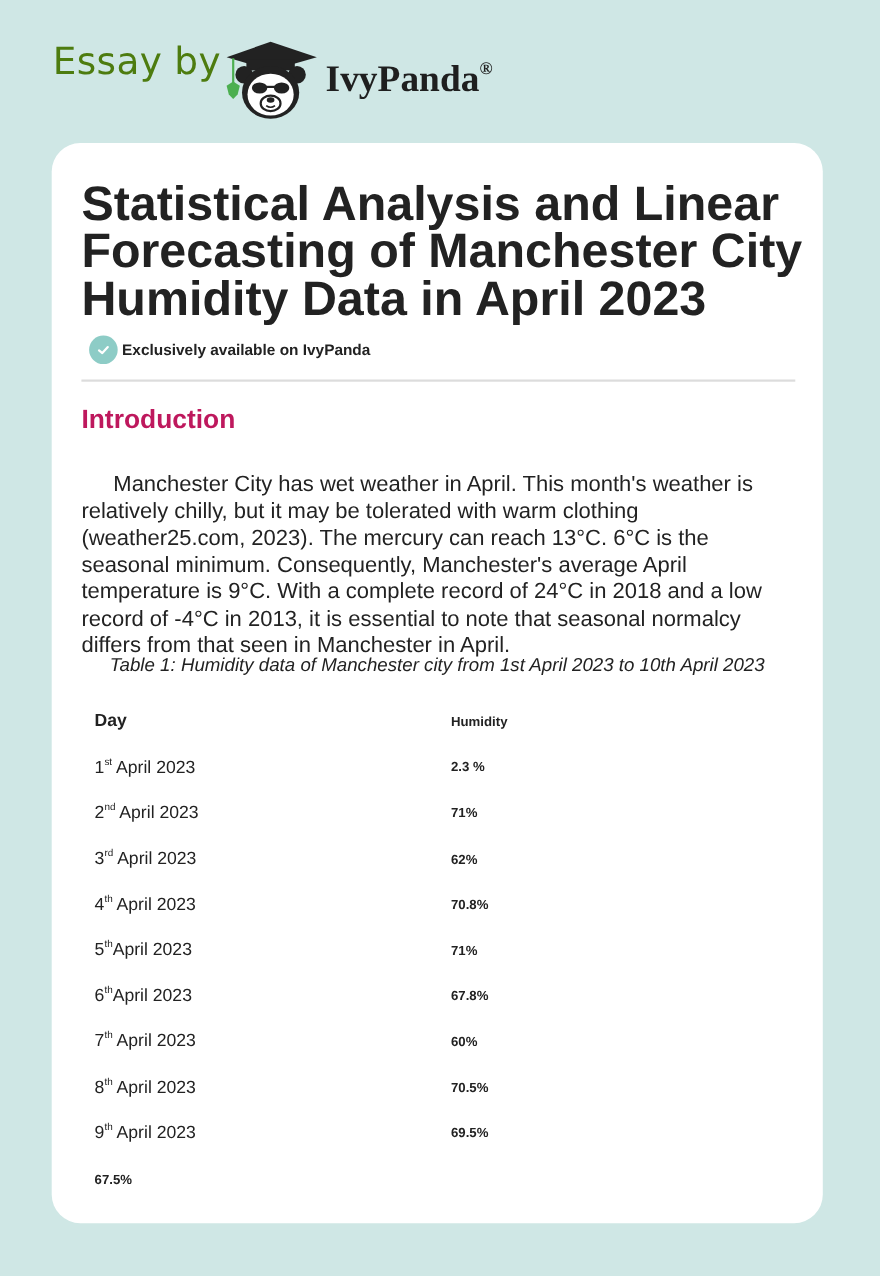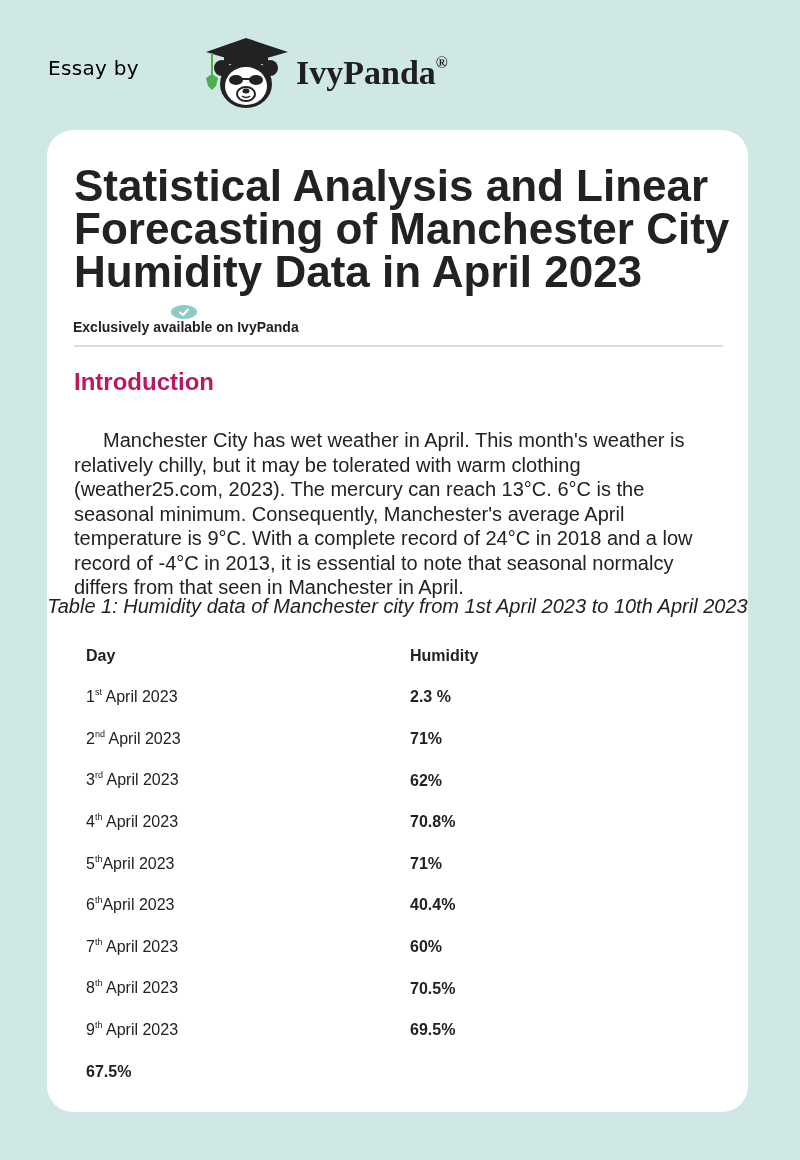--- a/index.html
+++ b/index.html
@@ -8,45 +8,45 @@
     background: #cfe7e5;
     font-family: "Liberation Sans", sans-serif;
     color: #222;
     position: relative;
     overflow: hidden;
   }
   .header {
     position: absolute; left: 0; top: 0; width: 800px; height: 130px;
   }
   .essay-by {
-    position: absolute; left: 48px; top: 56px;
+    position: absolute; left: 48px; top: 36px;
     font-family: "DejaVu Sans", sans-serif;
-    font-size: 20px; color: #000000; letter-spacing: 0.3px;
+    font-size: 34px; color: #4d7c0f; letter-spacing: 0.3px;
   }
   .logo-icon {
     position: absolute; left: 200px; top: 34px; width: 92px; height: 76px;
   }
   .brand {
     position: absolute; left: 296px; top: 54px;
     font-family: "Liberation Serif", serif; font-weight: bold;
     font-size: 34px; color: #1f1f1f;
   }
   .brand sup { font-size: 16px; position: relative; top: -4px; }
 
   .card {
     position: absolute; left: 47px; top: 130px; width: 701px; height: 982px;
     background: #ffffff; border-radius: 26px;
   }
   .title {
     position: absolute; left: 27px; top: 34px; width: 660px;
     font-size: 44px; font-weight: bold; line-height: 43px; color: #222;
   }
   .badge {
-    position: absolute; left: 22px; top: 175px; height: 26px;
-    display: flex; align-items: center; flex-direction: column;
+    position: absolute; left: 34px; top: 175px; height: 26px;
+    display: flex; align-items: center;
   }
   .badge-icon {
     width: 26px; height: 26px; border-radius: 50%; background: #8dccc6;
     display: flex; align-items: center; justify-content: center;
   }
   .badge-text {
     margin-left: 4px; font-size: 14px; font-weight: bold; color: #222;
   }
   .divider {
     position: absolute; left: 27px; top: 215px; width: 649px; height: 2px;
@@ -56,30 +56,30 @@
     position: absolute; left: 27px; top: 238px;
     font-size: 24px; font-weight: bold; color: #be185d;
   }
   .para {
     position: absolute; left: 27px; top: 298px; width: 655px;
     font-size: 20px; line-height: 24.5px; color: #222;
     text-indent: 29px;
   }
   .caption {
     position: absolute; left: 0; top: 465px; width: 701px; text-align: center;
-    font-size: 20px; font-style: italic; color: #222;
+    font-size: 17px; font-style: italic; color: #222;
   }
   .table {
     position: absolute; left: 39px; top: 505px; width: 620px;
   }
   .row {
     display: flex; height: 41.6px; align-items: center;
   }
   .cell-day { width: 324px; font-size: 16px; color: #222; }
-  .cell-hum { font-size: 16px; font-weight: bold; color: #222; }
+  .cell-hum { font-size: 12px; font-weight: bold; color: #222; }
   .row.head .cell-day { font-weight: bold; }
   .cell-day sup { font-size: 9px; position: relative; top: -1px; }
 </style>
 </head>
 <body>
 
 <div class="header">
   <div class="essay-by">Essay by</div>
   <div class="logo-icon">
     <svg width="92" height="76" viewBox="0 0 92 76">
@@ -149,21 +149,21 @@
     <div class="row">
       <div class="cell-day"><span>4</span><sup>th</sup><span> April 2023</span></div>
       <div class="cell-hum">70.8%</div>
     </div>
     <div class="row">
       <div class="cell-day"><span>5</span><sup>th</sup><span>April 2023</span></div>
       <div class="cell-hum">71%</div>
     </div>
     <div class="row">
       <div class="cell-day"><span>6</span><sup>th</sup><span>April 2023</span></div>
-      <div class="cell-hum">40.4%</div>
+      <div class="cell-hum">67.8%</div>
     </div>
     <div class="row">
       <div class="cell-day"><span>7</span><sup>th</sup><span> April 2023</span></div>
       <div class="cell-hum">60%</div>
     </div>
     <div class="row">
       <div class="cell-day"><span>8</span><sup>th</sup><span> April 2023</span></div>
       <div class="cell-hum">70.5%</div>
     </div>
     <div class="row">

